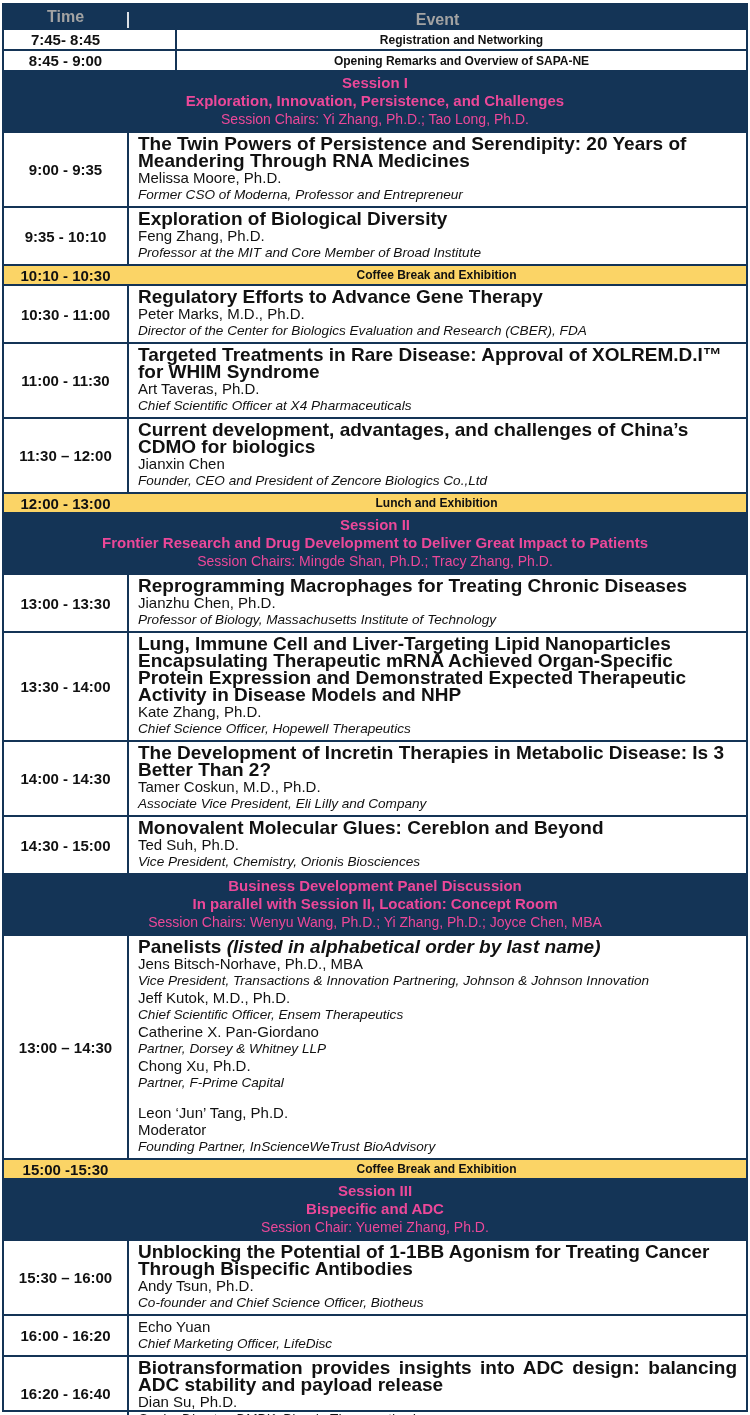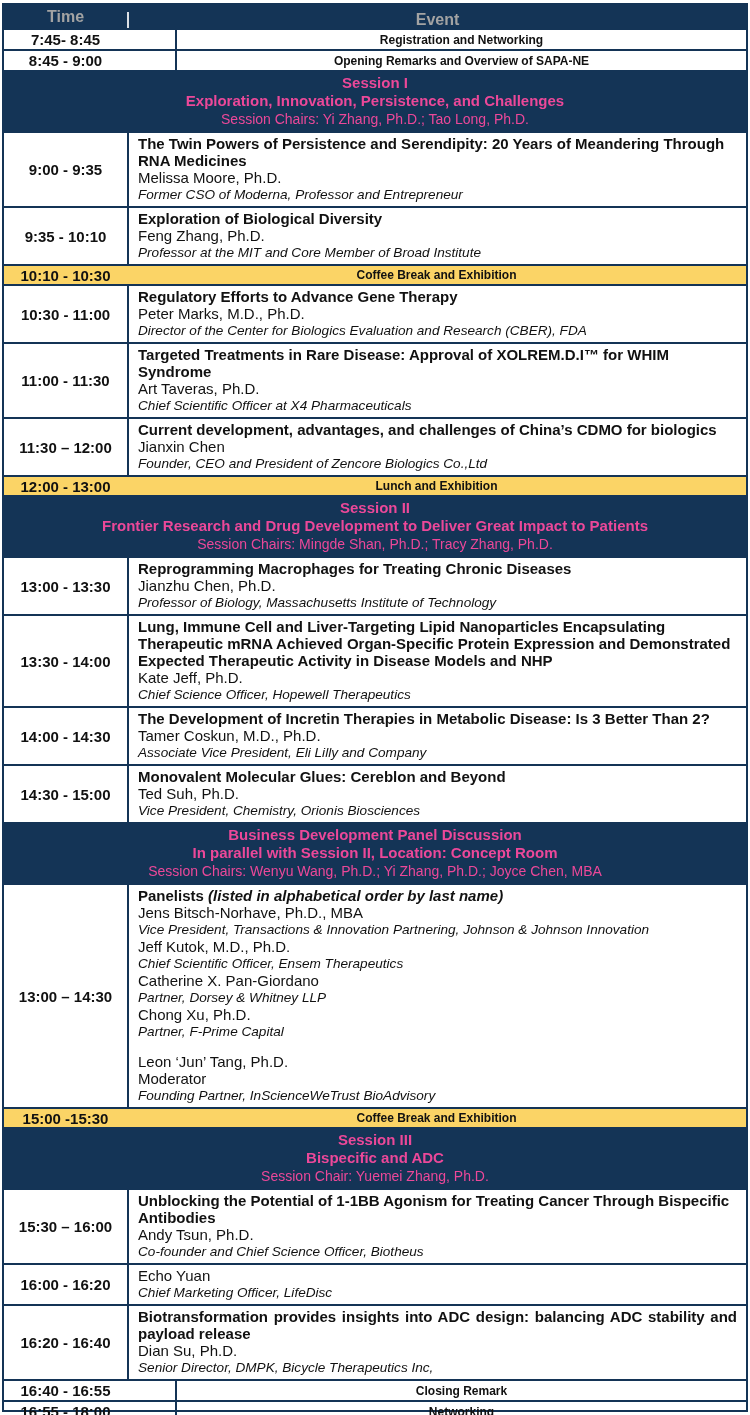--- a/index.html
+++ b/index.html
@@ -36,21 +36,21 @@
   .session{
     display:block;background:var(--navy);color:#ec4899;text-align:center;
     border-top:2px solid var(--navy);padding:2px 10px 3px;
   }
   .session .s1,.session .s2{font-weight:bold;font-size:15px;line-height:18px;}
   .session .s3{font-size:14px;line-height:18px;}
   
   .row.gold{background:var(--gold);min-height:20px;}
   .row.gold .event{border-left:none;}
   
-  .title{font-weight:bold;font-size:15px;line-height:17px;}
+  .title{font-weight:bold;font-size:19px;line-height:17px;}
   .title.justify{text-align:justify;}
   .name{font-weight:normal;font-size:15px;line-height:17px;}
   .aff{font-style:italic;font-size:13.6px;line-height:17px;}
   .head-ital{font-style:italic;}
   .gap{height:13px;}
 </style>
 </head>
 <body>
 
 <div class="agenda">
@@ -143,21 +143,21 @@
       <div class="title">Reprogramming Macrophages for Treating Chronic Diseases</div>
       <div class="name">Jianzhu Chen, Ph.D.</div>
       <div class="aff">Professor of Biology, Massachusetts Institute of Technology</div>
     </div>
   </div>
 
   <div class="row">
     <div class="time">13:30 - 14:00</div>
     <div class="event">
       <div class="title">Lung, Immune Cell and Liver-Targeting Lipid Nanoparticles Encapsulating Therapeutic mRNA Achieved Organ-Specific Protein Expression and Demonstrated Expected Therapeutic Activity in Disease Models and NHP</div>
-      <div class="name">Kate Jeff, Ph.D.</div>
+      <div class="name">Kate Zhang, Ph.D.</div>
       <div class="aff">Chief Science Officer, Hopewell Therapeutics</div>
     </div>
   </div>
 
   <div class="row">
     <div class="time">14:00 - 14:30</div>
     <div class="event">
       <div class="title">The Development of Incretin Therapies in Metabolic Disease: Is 3 Better Than 2?</div>
       <div class="name">Tamer Coskun, M.D., Ph.D.</div>
       <div class="aff">Associate Vice President, Eli Lilly and Company</div>

